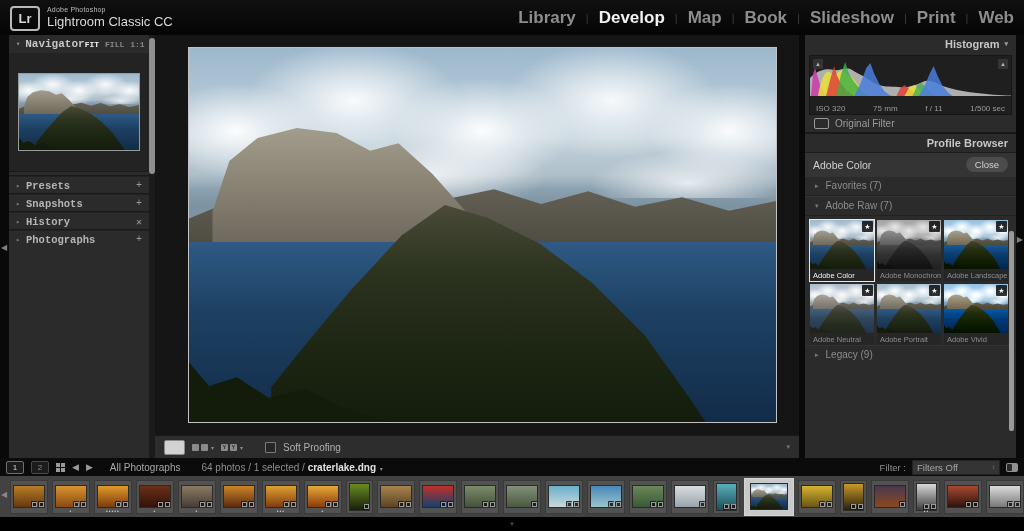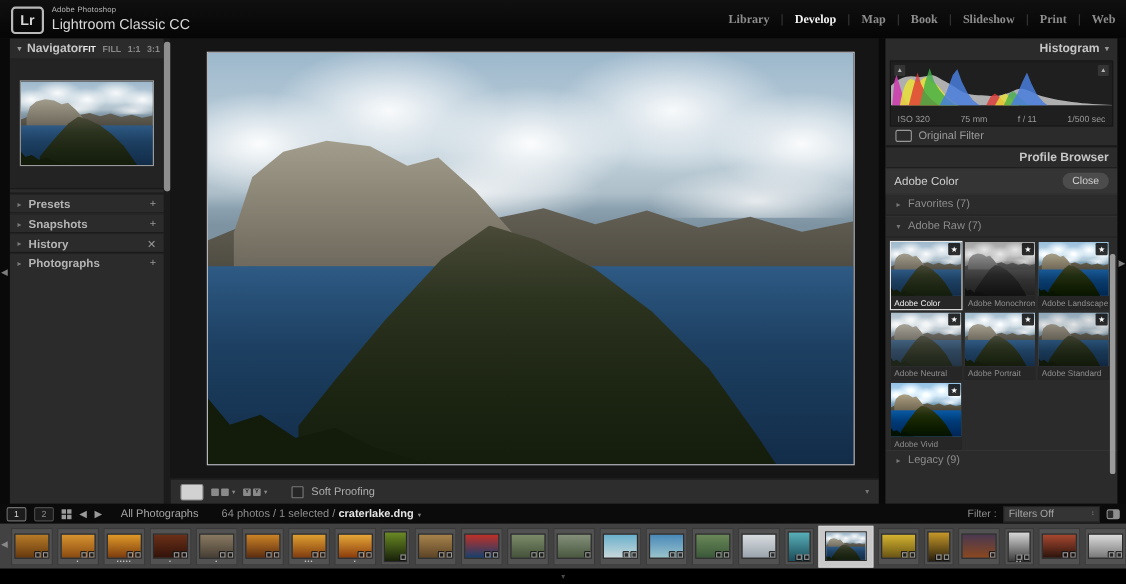--- a/index.html
+++ b/index.html
@@ -5,30 +5,30 @@
   html,body{margin:0;padding:0;background:#000;}
   .stage{position:relative;width:1024px;height:531px;background:#0a0a0a;overflow:hidden;
          font-family:"Liberation Sans",sans-serif;-webkit-font-smoothing:antialiased;color:#aaa;}
   
   .topbar{position:absolute;left:0;top:0;width:1024px;height:35px;background:linear-gradient(180deg,#101010,#050505);}
   .logo-box{position:absolute;left:10px;top:6px;width:26px;height:21px;border:2px solid #b9b9b9;border-radius:4px;
             color:#d6d6d6;font-size:13px;font-weight:bold;display:flex;align-items:center;justify-content:center;}
   .brand1{position:absolute;left:47px;top:6px;font-size:7px;color:#bdbdbd;letter-spacing:.2px;}
   .brand2{position:absolute;left:47px;top:14px;font-size:13px;color:#d9d9d9;}
   .module-picker{position:absolute;right:10px;top:0;height:35px;display:flex;align-items:center;gap:10px;}
-  .module{font-size:11px;color:#8d8d8d;font-weight:bold;cursor:default;font-family:Liberation Serif, serif;}
+  .module{font-size:17px;color:#8d8d8d;font-weight:bold;cursor:default;}
   .module.active{color:#f2f2f2;}
   .mod-sep{color:#3c3c3c;font-size:11px;}
   
   .main{position:absolute;left:0;top:35px;width:1024px;height:423px;background:#141414;}
   .gutter-l{position:absolute;left:0;top:0;width:9px;height:423px;background:#090909;}
   .gutter-r{position:absolute;right:0;top:0;width:8px;height:423px;background:#090909;}
   .edge-arrow{position:absolute;font-size:8px;color:#7d7d7d;}
   
-  .lpanel{position:absolute;left:9px;top:0;width:140px;height:423px;background:#2b2b2b;}
+  .lpanel{position:absolute;left:9px;top:0;width:140px;height:423px;background:#2b2b2b;font-family:Liberation Mono, monospace;}
   .lscroll-track{position:absolute;left:149px;top:0;width:6px;height:423px;background:#1b1b1b;}
   .lscroll-thumb{position:absolute;left:149px;top:3px;width:6px;height:136px;background:#8f8f8f;border-radius:3px;}
   .panel-header{height:18px;display:flex;align-items:center;padding:0 7px;font-size:11px;font-weight:bold;color:#c6c6c6;}
   .nav-zoom{margin-left:auto;display:flex;align-items:center;gap:6px;font-size:8px;font-weight:bold;color:#888;}
   .nav-zoom .zopt.active{color:#efefef;}
   .nav-preview-wrap{height:118px;background:#232323;display:flex;align-items:center;justify-content:center;border-bottom:1px solid #1a1a1a;}
   .nav-preview{width:120px;height:76px;border:1px solid #9a9a9a;position:relative;overflow:hidden;}
   .lpanel-list{position:absolute;left:0;top:141px;width:140px;}
   .lrow{height:17px;display:flex;align-items:center;padding:0 7px;border-top:1px solid #222;box-shadow:0 -1px 0 #1a1a1a;}
   .lrow .tri{font-size:7px;color:#7a7a7a;width:10px;}
@@ -373,34 +373,20 @@
                 <div class="sc-lake"></div>
                 <div class="sc-island"></div>
                 <div class="sc-shore"></div>
               </div>
               <div class="star-badge">★</div>
             </div>
             <div class="plabel">Adobe Portrait</div>
           </div>
           <div class="pcell">
             <div class="pimg">
-              <div class="scene v-standard">
-                <div class="sc-clouds"></div>
-                <div class="sc-rim"></div>
-                <div class="sc-cliff"></div>
-                <div class="sc-lake"></div>
-                <div class="sc-island"></div>
-                <div class="sc-shore"></div>
-              </div>
-              <div class="star-badge">★</div>
-            </div>
-            <div class="plabel">Adobe Standard</div>
-          </div>
-          <div class="pcell">
-            <div class="pimg">
               <div class="scene v-vivid">
                 <div class="sc-clouds"></div>
                 <div class="sc-rim"></div>
                 <div class="sc-cliff"></div>
                 <div class="sc-lake"></div>
                 <div class="sc-island"></div>
                 <div class="sc-shore"></div>
               </div>
               <div class="star-badge">★</div>
             </div>

